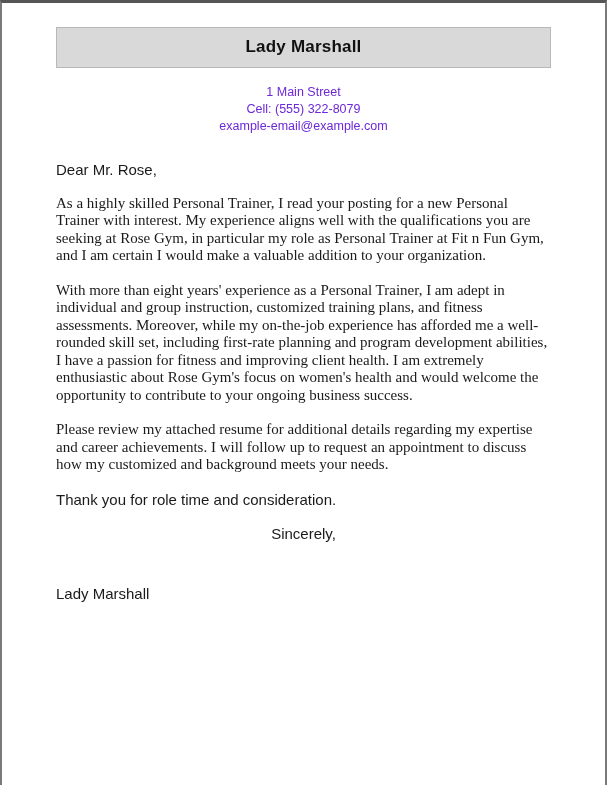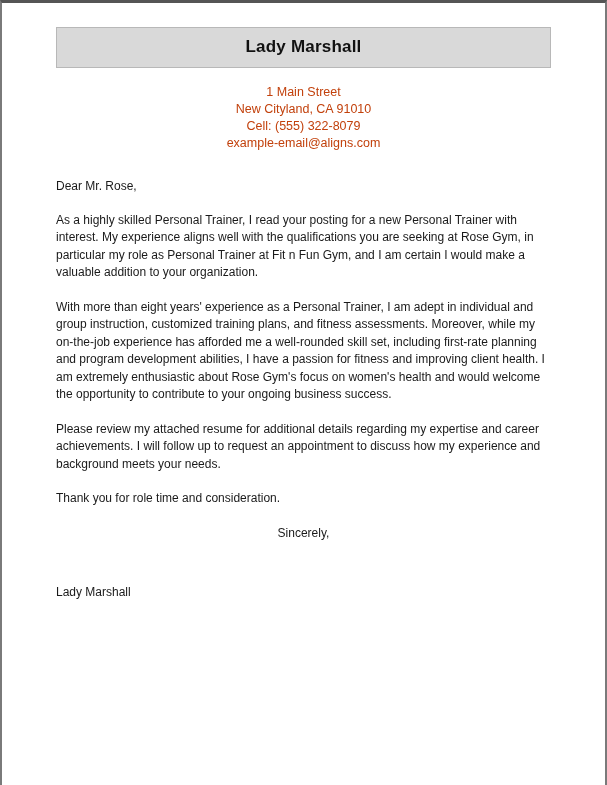--- a/index.html
+++ b/index.html
@@ -35,37 +35,38 @@
     font-size: 17px;
     font-weight: bold;
     letter-spacing: 0.2px;
     color: #111111;
   }
   .contact-block {
     margin-top: 16px;
     text-align: center;
     font-size: 12.5px;
     line-height: 17px;
-    color: #c2410c;
+    color: #6d28d9;
   }
   .contact-line {
     display: block;
   }
   .letter-body {
     margin-top: 26px;
-    font-size: 12px;
+    font-size: 15px;
     line-height: 17.5px;
     color: #1a1a1a;
   }
   .salutation {
     margin: 0 0 16px 0;
   }
   .para {
     margin: 0 0 17px 0;
     text-align: left;
+    font-family: Liberation Serif, serif;
   }
   .closing {
     margin: 0 0 17px 0;
   }
   .signoff {
     margin: 0 0 42px 0;
     text-align: center;
   }
   .signature-name {
     margin: 0;
@@ -74,33 +75,32 @@
 </head>
 <body>
 
 <div class="page">
   <div class="page-inner">
 
     <div class="name-banner">Lady Marshall</div>
 
     <div class="contact-block">
       <span class="contact-line">1 Main Street</span>
-      <span class="contact-line">New Cityland, CA 91010</span>
       <span class="contact-line">Cell: (555) 322-8079</span>
-      <span class="contact-line">example-email@aligns.com</span>
+      <span class="contact-line">example-email@example.com</span>
     </div>
 
     <div class="letter-body">
       <p class="salutation">Dear Mr. Rose,</p>
 
       <p class="para">As a highly skilled Personal Trainer, I read your posting for a new Personal Trainer with interest. My experience aligns well with the qualifications you are seeking at Rose Gym, in particular my role as Personal Trainer at Fit n Fun Gym, and I am certain I would make a valuable addition to your organization.</p>
 
       <p class="para">With more than eight years' experience as a Personal Trainer, I am adept in individual and group instruction, customized training plans, and fitness assessments. Moreover, while my on-the-job experience has afforded me a well-rounded skill set, including first-rate planning and program development abilities, I have a passion for fitness and improving client health. I am extremely enthusiastic about Rose Gym's focus on women's health and would welcome the opportunity to contribute to your ongoing business success.</p>
 
-      <p class="para">Please review my attached resume for additional details regarding my expertise and career achievements. I will follow up to request an appointment to discuss how my experience and background meets your needs.</p>
+      <p class="para">Please review my attached resume for additional details regarding my expertise and career achievements. I will follow up to request an appointment to discuss how my customized and background meets your needs.</p>
 
       <p class="closing">Thank you for role time and consideration.</p>
 
       <p class="signoff">Sincerely,</p>
 
       <p class="signature-name">Lady Marshall</p>
     </div>
 
   </div>
 </div>

